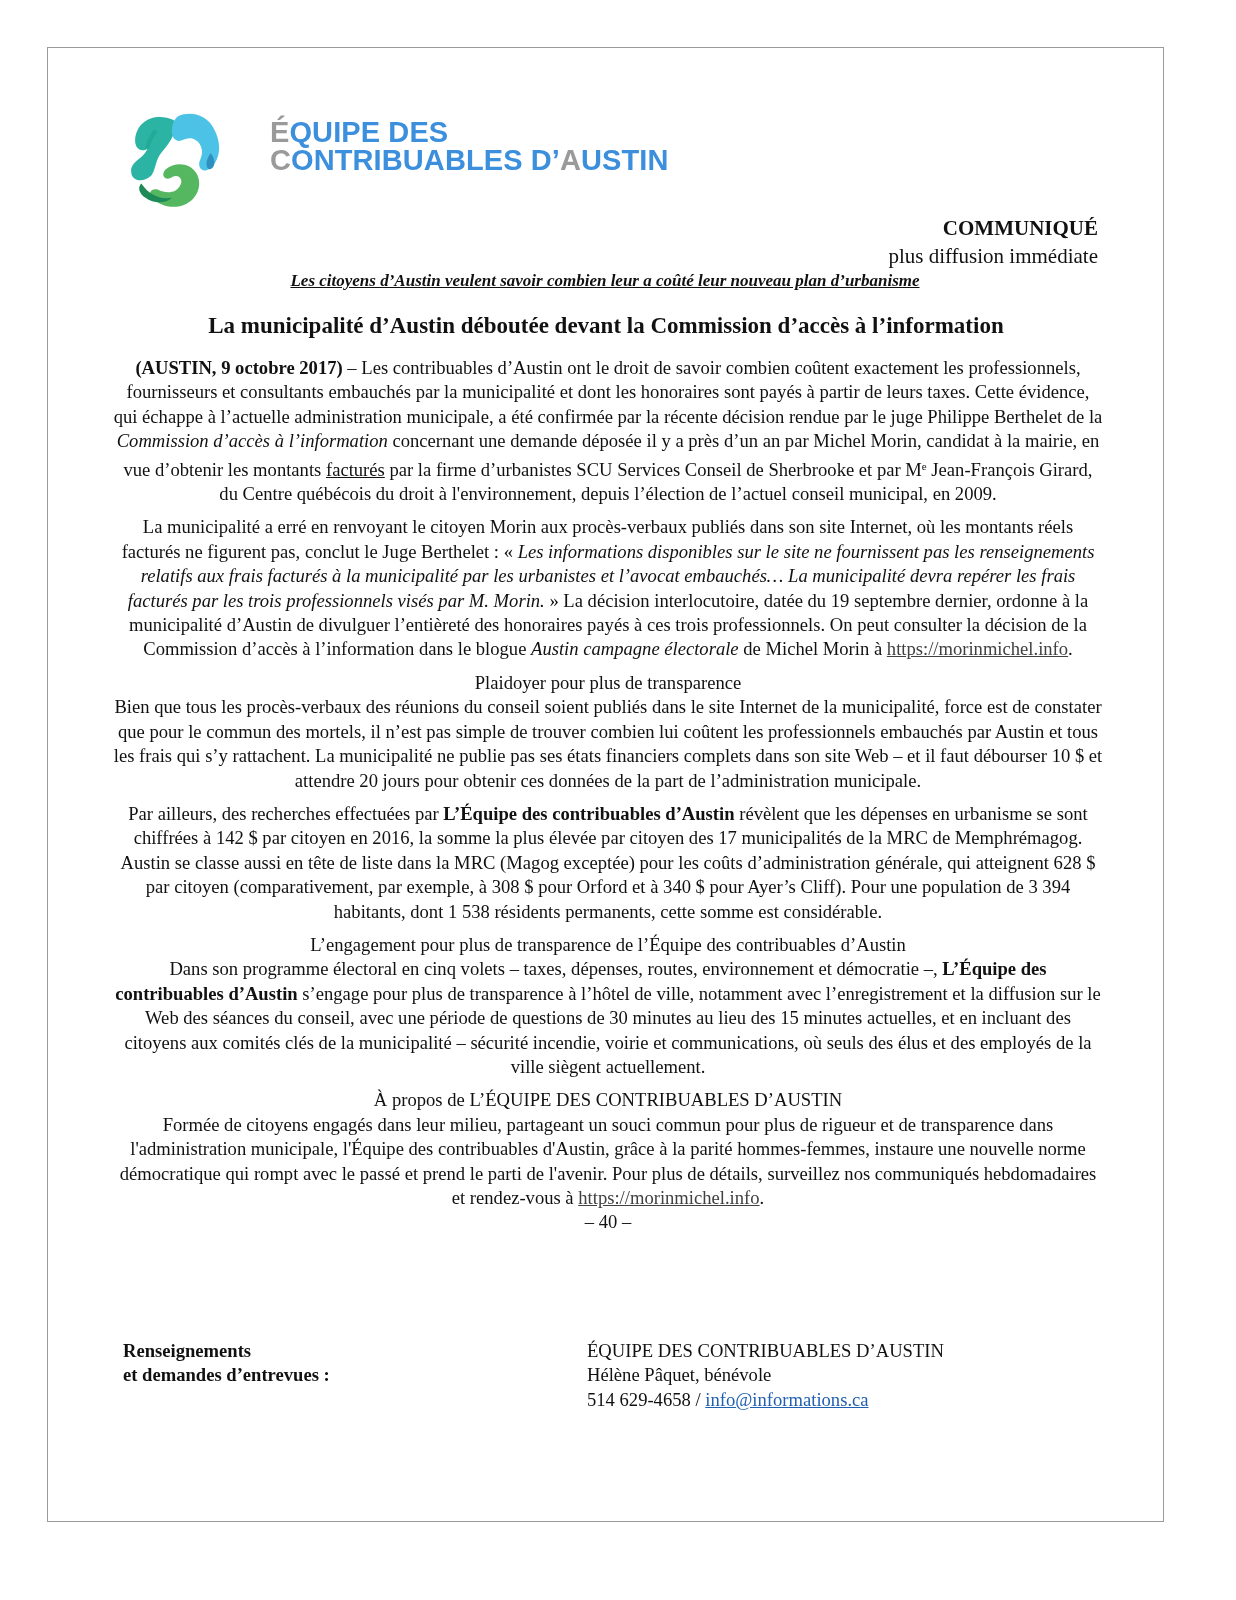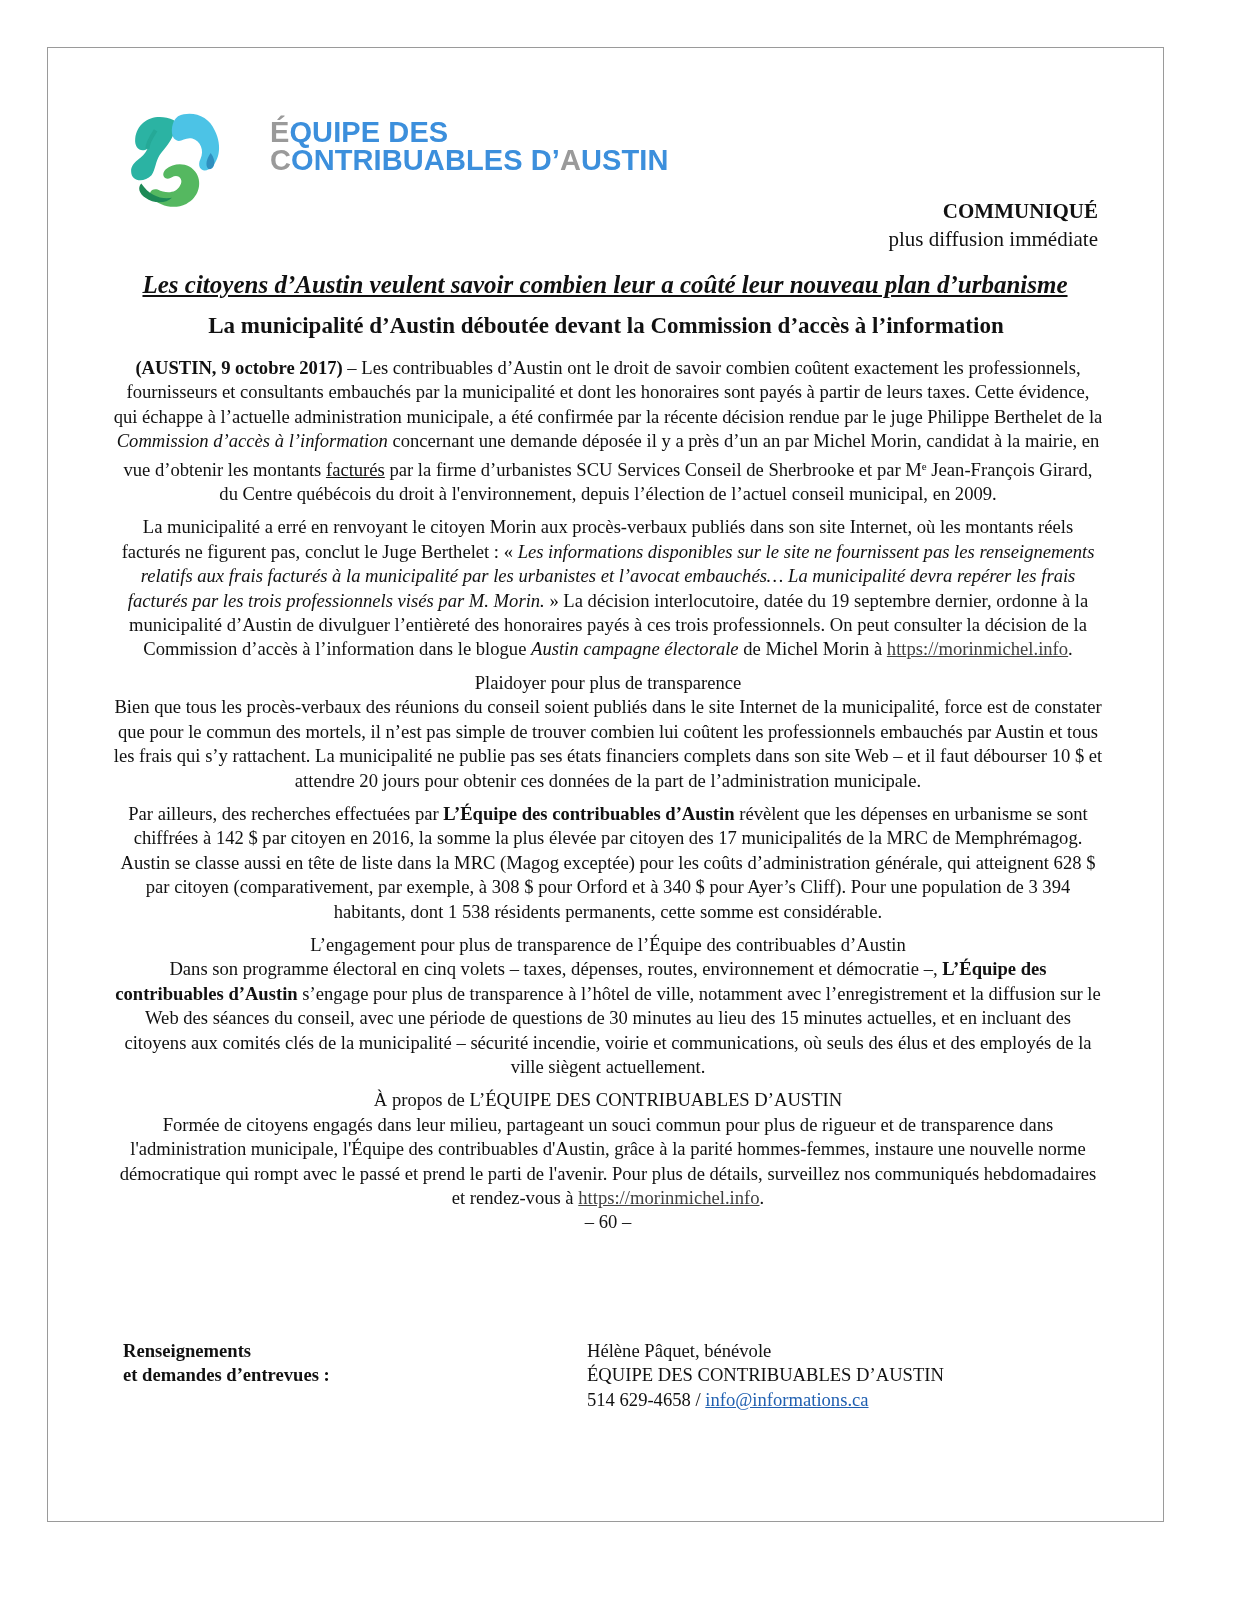--- a/index.html
+++ b/index.html
@@ -7,23 +7,23 @@
            font-family: "DejaVu Serif", "Liberation Serif", serif; color: #111; }
     .page-frame { position: absolute; left: 47px; top: 47px; width: 1117px; height: 1475px;
                   border: 1.5px solid #9a9a9a; box-sizing: border-box; background: #fff; }
     .logo { position: absolute; left: 125px; top: 108px; width: 102px; height: 102px; }
     .logo-text { position: absolute; left: 270px; top: 118px;
                  font-family: "Liberation Sans", sans-serif; font-weight: bold;
                  font-size: 29px; line-height: 28px; color: #3c8fdc; letter-spacing: 0.1px; }
     .logo-text .gray { color: #9a9a9a; }
     .comm-head { position: absolute; right: 138px; top: 197px; text-align: right;
                  font-family: "Liberation Serif", serif; font-size: 21px; line-height: 28px; }
-    .comm-head .t1 { font-weight: bold; }
+    .comm-head .t1 { font-weight: bold; margin-top: 17px; }
     .subtitle { position: absolute; left: 0; width: 1210px; top: 271px; text-align: center;
-                font-family: "Liberation Serif", serif; font-size: 25px; font-weight: bold;
+                font-family: "Liberation Serif", serif; font-size: 17px; font-weight: bold;
                 font-style: italic; text-decoration: underline; }
     .headline { position: absolute; left: 0; width: 1212px; top: 313px; text-align: center;
                 font-family: "Liberation Serif", serif; font-size: 23px; font-weight: bold; }
     .body { position: absolute; left: 113px; width: 990px; top: 356px;
             font-family: "Liberation Serif", serif; font-size: 18.6px; line-height: 24.4px; }
     .body p { margin: 0 0 9px 0; text-align: center; }
     .body .h { font-weight: normal; display: block; }
     .body a { color: #404040; text-decoration: underline; }
     .u { text-decoration: underline; }
     sup.me { font-size: 11px; vertical-align: 6px; }
@@ -66,26 +66,26 @@
   <p><span>La municipalité a erré en renvoyant le citoyen Morin aux procès-verbaux publiés dans son site Internet, où les montants réels facturés ne figurent pas, conclut le Juge Berthelet : « </span><i>Les informations disponibles sur le site ne fournissent pas les renseignements relatifs aux frais facturés à la municipalité par les urbanistes et l’avocat embauchés… La municipalité devra repérer les frais facturés par les trois professionnels visés par M. Morin.</i><span> » La décision interlocutoire, datée du 19 septembre dernier, ordonne à la municipalité d’Austin de divulguer l’entièreté des honoraires payés à ces trois professionnels. On peut consulter la décision de la Commission d’accès à l’information dans le blogue </span><i>Austin campagne électorale</i><span> de Michel Morin à </span><a>https://morinmichel.info</a><span>.</span></p>
 
   <p><b class="h">Plaidoyer pour plus de transparence</b><span>Bien que tous les procès-verbaux des réunions du conseil soient publiés dans le site Internet de la municipalité, force est de constater que pour le commun des mortels, il n’est pas simple de trouver combien lui coûtent les professionnels embauchés par Austin et tous les frais qui s’y rattachent. La municipalité ne publie pas ses états financiers complets dans son site Web – et il faut débourser 10 $ et attendre 20 jours pour obtenir ces données de la part de l’administration municipale.</span></p>
 
   <p><span>Par ailleurs, des recherches effectuées par </span><b>L’Équipe des contribuables d’Austin</b><span> révèlent que les dépenses en urbanisme se sont chiffrées à 142 $ par citoyen en 2016, la somme la plus élevée par citoyen des 17 municipalités de la MRC de Memphrémagog. Austin se classe aussi en tête de liste dans la MRC (Magog exceptée) pour les coûts d’administration générale, qui atteignent 628 $ par citoyen (comparativement, par exemple, à 308 $ pour Orford et à 340 $ pour Ayer’s Cliff). Pour une population de 3 394 habitants, dont 1 538 résidents permanents, cette somme est considérable.</span></p>
 
   <p><b class="h">L’engagement pour plus de transparence de l’Équipe des contribuables d’Austin</b><span>Dans son programme électoral en cinq volets – taxes, dépenses, routes, environnement et démocratie –, </span><b>L’Équipe des contribuables d’Austin</b><span> s’engage pour plus de transparence à l’hôtel de ville, notamment avec l’enregistrement et la diffusion sur le Web des séances du conseil, avec une période de questions de 30 minutes au lieu des 15 minutes actuelles, et en incluant des citoyens aux comités clés de la municipalité – sécurité incendie, voirie et communications, où seuls des élus et des employés de la ville siègent actuellement.</span></p>
 
   <p><b class="h">À propos de L’ÉQUIPE DES CONTRIBUABLES D’AUSTIN</b><span>Formée de citoyens engagés dans leur milieu, partageant un souci commun pour plus de rigueur et de transparence dans l'administration municipale, l'Équipe des contribuables d'Austin, grâce à la parité hommes-femmes, instaure une nouvelle norme démocratique qui rompt avec le passé et prend le parti de l'avenir. Pour plus de détails, surveillez nos communiqués hebdomadaires et rendez-vous à </span><a>https://morinmichel.info</a><span>.</span></p>
 
-  <div class="endmark">– 60 –</div>
+  <div class="endmark">– 40 –</div>
 </div>
 
 <div class="contact">
   <div class="left">
     <div>Renseignements</div>
     <div>et demandes d’entrevues :</div>
   </div>
   <div class="right">
+    <div>ÉQUIPE DES CONTRIBUABLES D’AUSTIN</div>
     <div>Hélène Pâquet, bénévole</div>
-    <div>ÉQUIPE DES CONTRIBUABLES D’AUSTIN</div>
     <div><span>514 629-4658 / </span><a>info@informations.ca</a></div>
   </div>
 </div>
 
 </body></html>

